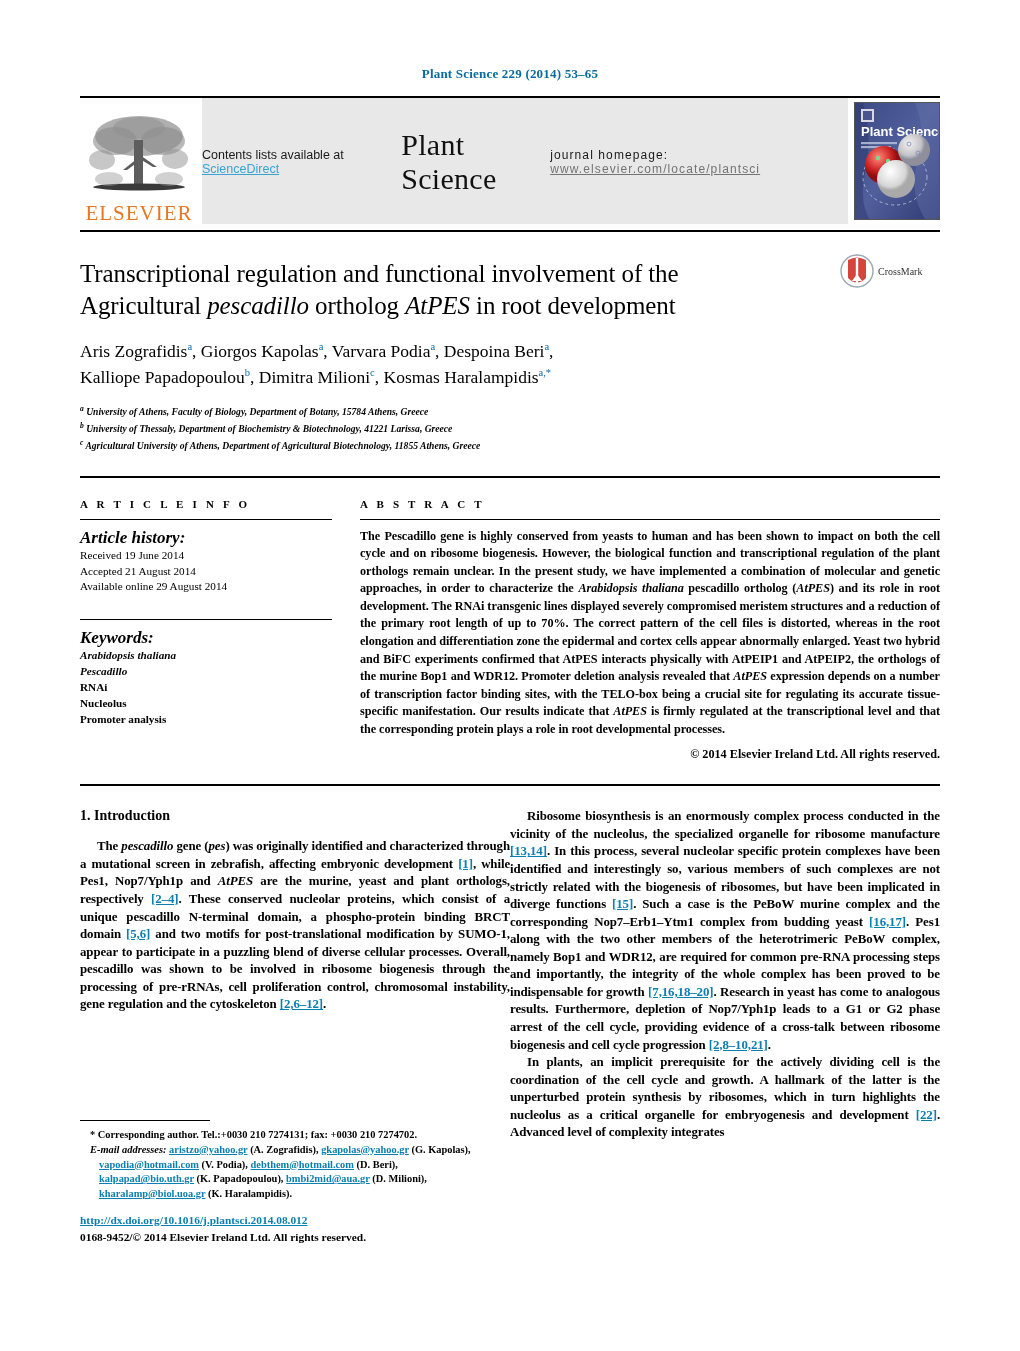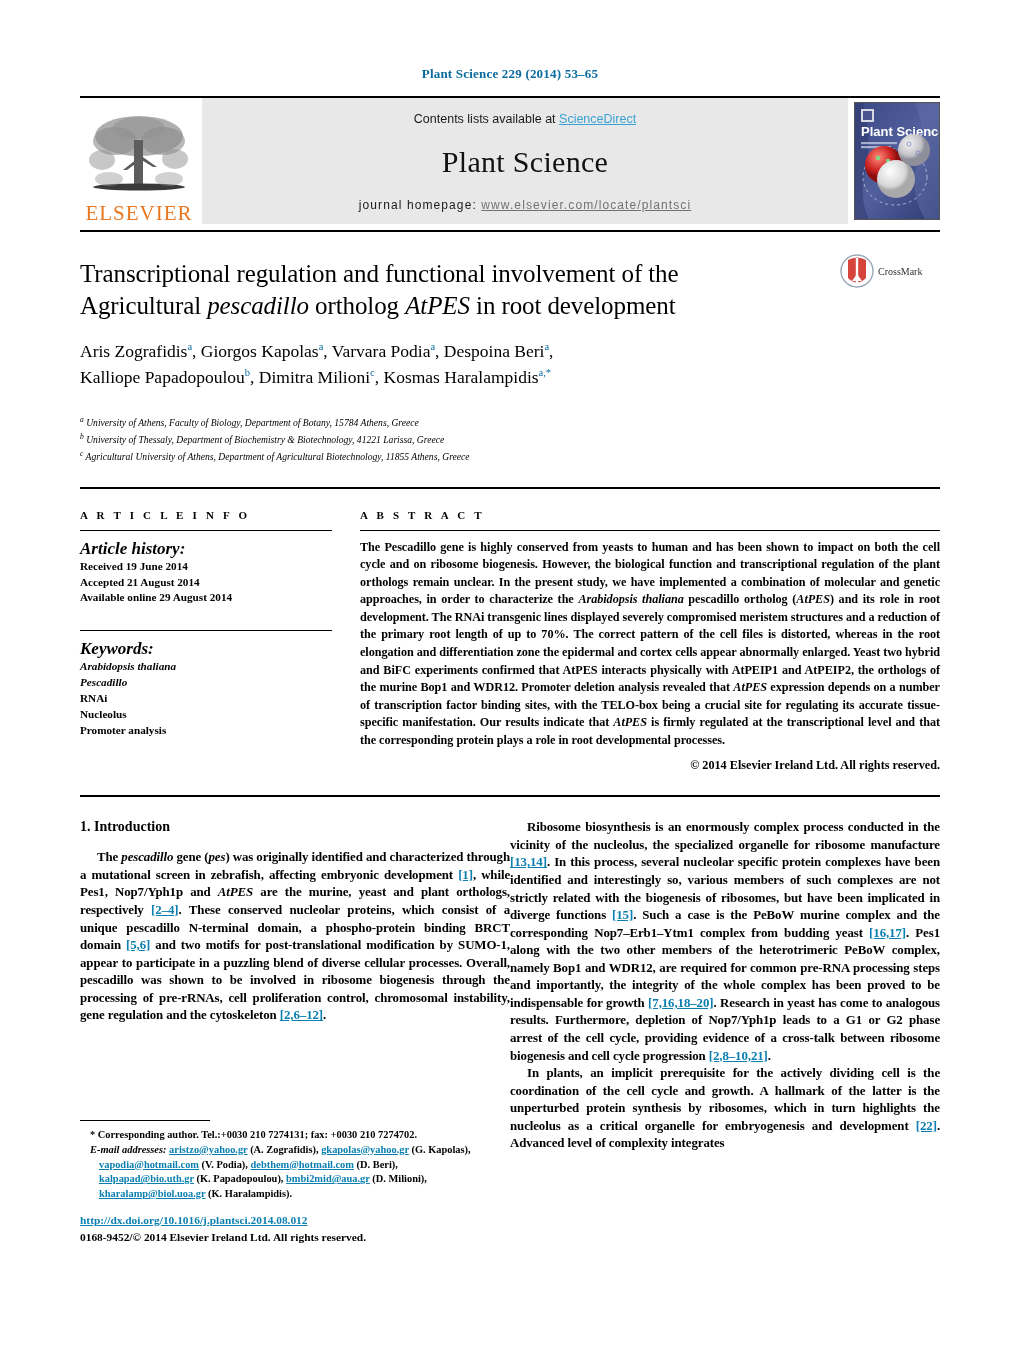--- a/index.html
+++ b/index.html
@@ -57,21 +57,21 @@
     font-size: 21px;
     letter-spacing: 1px;
     color: #e87722;
     line-height: 1;
     margin-top: 1px;
   }
   .journal-band {
     flex: 1 1 auto;
     background: #e8e8e8;
     display: flex;
-    flex-direction: column;
+    flex-direction: row;
     align-items: center;
     justify-content: space-between;
     padding: 14px 0 12px 0;
     margin-left: 4px;
     margin-right: 6px;
   }
   .contents-line {
     font-family: "Liberation Sans", sans-serif;
     font-size: 12.5px;
     color: #1a1a1a;
@@ -137,26 +137,26 @@
   }
   .authors {
     margin-top: 17px;
     font-family: "Liberation Serif", serif;
     font-size: 17.5px;
     line-height: 1.5;
     width: 760px;
   }
   .authors sup { font-size: 10.5px; color: #0a6ba0; vertical-align: super; }
   .affiliations {
-    margin-top: 23px;
+    margin-top: 12px;
     font-family: "Liberation Serif", serif;
     font-style: italic;
     font-size: 9.6px;
     line-height: 1.55;
-    font-weight: normal;
+    font-weight: bold;
   }
   .affiliations sup { font-size: 7.5px; }
 
   
   .info-abstract {
     margin: 0 80px;
     border-top: 2px solid #000;
     margin-top: 22px;
     padding-top: 20px;
     display: flex;
@@ -174,21 +174,21 @@
     border-top: 1.6px solid #000;
     margin: 9px 0 8px 0;
   }
   .hist-label {
     font-style: italic;
     font-weight: bold;
     font-size: 17px;
   }
   .info-line {
     font-size: 11.2px;
-    font-weight: bold;
+    font-weight: normal;
     line-height: 1.42;
   }
   .kw-block { margin-top: 24px; }
   .kw-item {
     font-size: 11.2px;
     font-weight: bold;
     line-height: 1.42;
   }
   .kw-item.it { font-style: italic; }
   .abstract-body {

